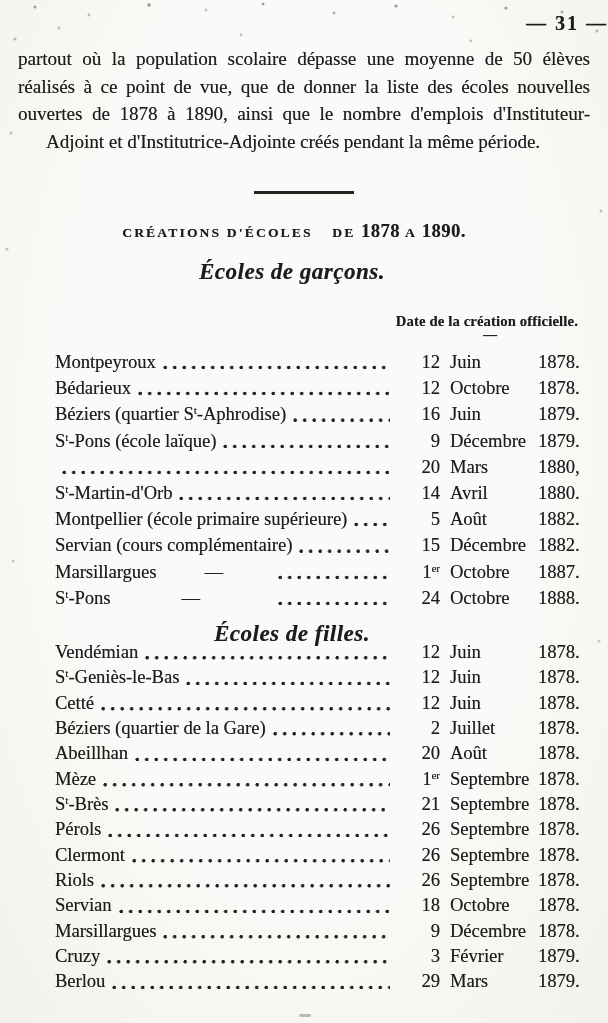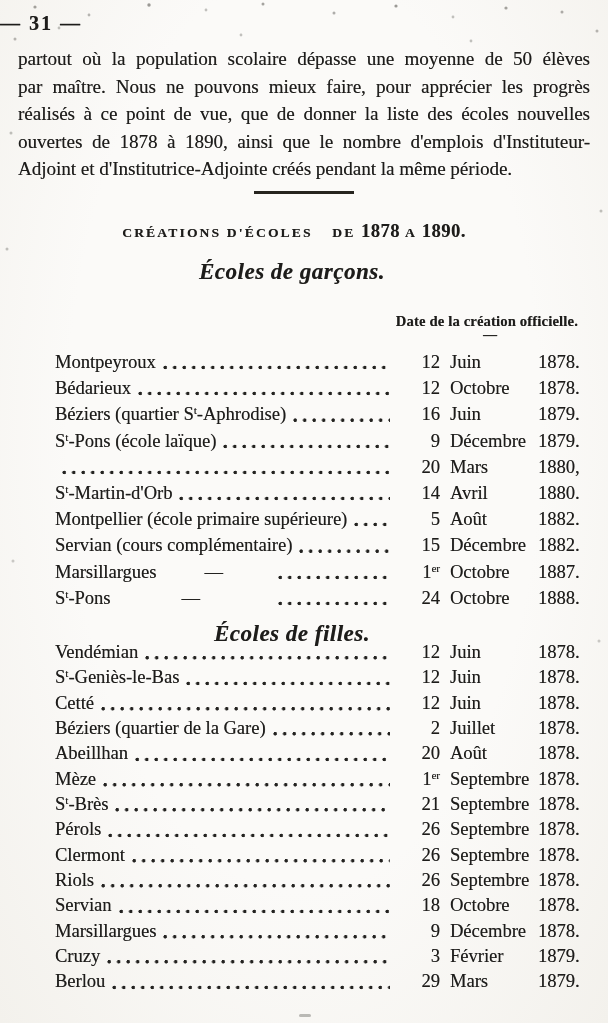--- a/index.html
+++ b/index.html
@@ -6,29 +6,29 @@
   body {
     width:608px; height:1023px; overflow:hidden; position:relative;
     background: radial-gradient(ellipse at 50% 42%, #fbfaf8 55%, #f3f1ec 100%);
     font-family:"Liberation Serif", serif;
     color:#1d1c1a;
   }
   .page { position:absolute; inset:0; text-shadow:0.25px 0 0.3px rgba(25,25,25,0.55); }
 
   .page-number {
     position:absolute; top:12px; left:0; width:100%;
-    text-align:left; font-size:20px; font-weight:bold; letter-spacing:2px;
+    text-align:right; font-size:20px; font-weight:bold; letter-spacing:2px;
   }
 
   .intro { position:absolute; top:45px; left:18px; width:572px; font-size:19px; }
   .intro .line {
     line-height:27.6px; text-align:justify; text-align-last:justify;
     white-space:normal;
   }
-  .intro .line:last-child { text-align-last:left; }
+  .intro .line:last-child { text-align-last:left;margin-left:28px; }
 
   .rule { position:absolute; top:191px; left:254px; width:100px; height:2.5px; background:#26241f; }
 
   .section-title {
     position:absolute; top:221px; left:0; width:100%; text-align:center;
     font-weight:bold; font-size:13.5px; letter-spacing:2.2px; white-space:nowrap;
     transform:translateX(-10px);
   }
   .section-title .yr { font-size:18.5px; letter-spacing:0.5px; }
   .section-title .gap { display:inline-block; width:14px; }
@@ -99,21 +99,20 @@
 <div class="page">
 
   <div class="speckles"></div>
 
   <div class="page-number">— 31 —</div>
 
   <div class="intro">
 
       <div class="line">partout où la population scolaire dépasse une moyenne de 50 élèves</div>
 
-      <div class="line">par maître. Nous ne pouvons mieux faire, pour apprécier les progrès</div>
 
       <div class="line">réalisés à ce point de vue, que de donner la liste des écoles nouvelles</div>
 
       <div class="line">ouvertes de 1878 à 1890, ainsi que le nombre d'emplois d'Instituteur-</div>
 
       <div class="line">Adjoint et d'Institutrice-Adjointe créés pendant la même période.</div>
     </div>
 
   <div class="rule"></div>
 

